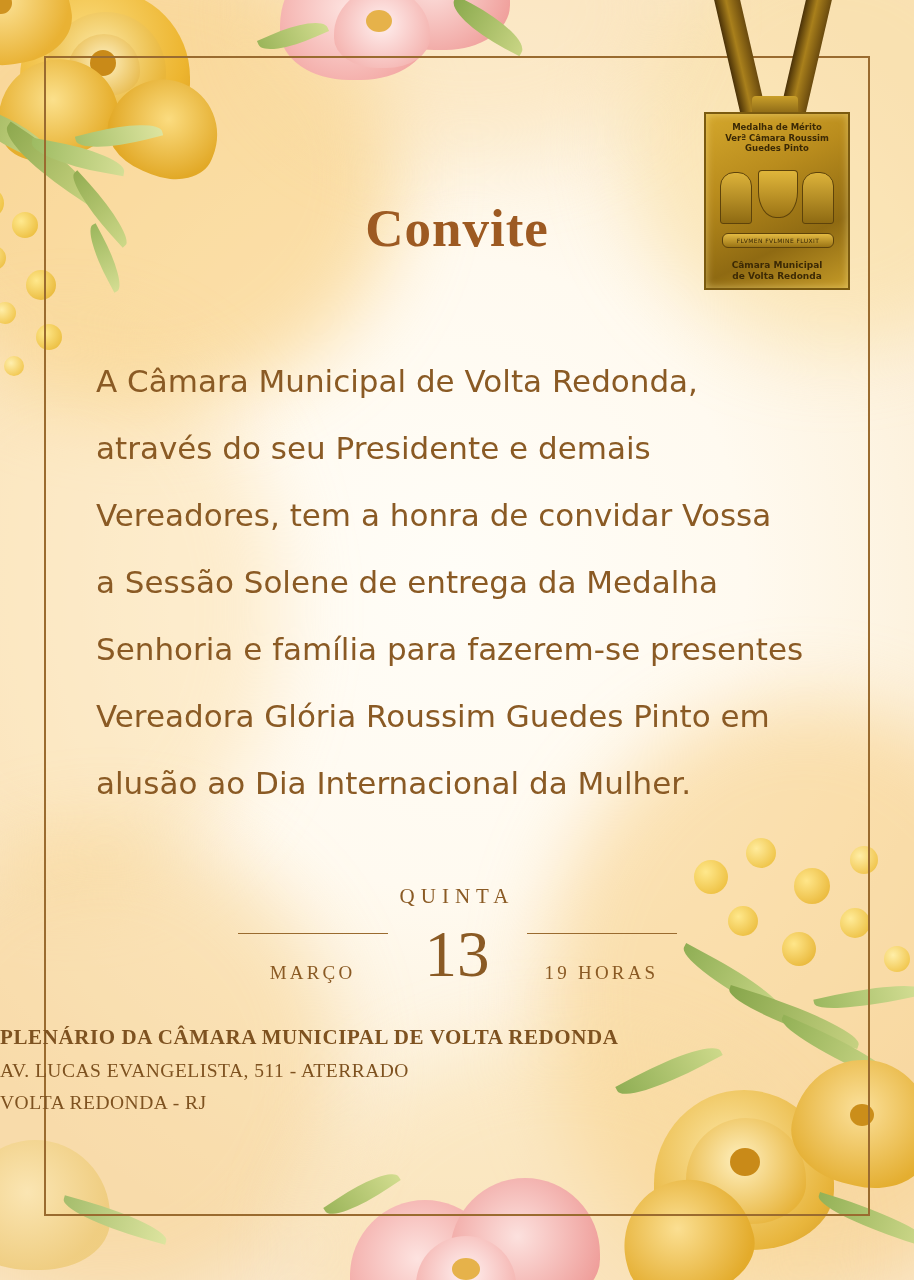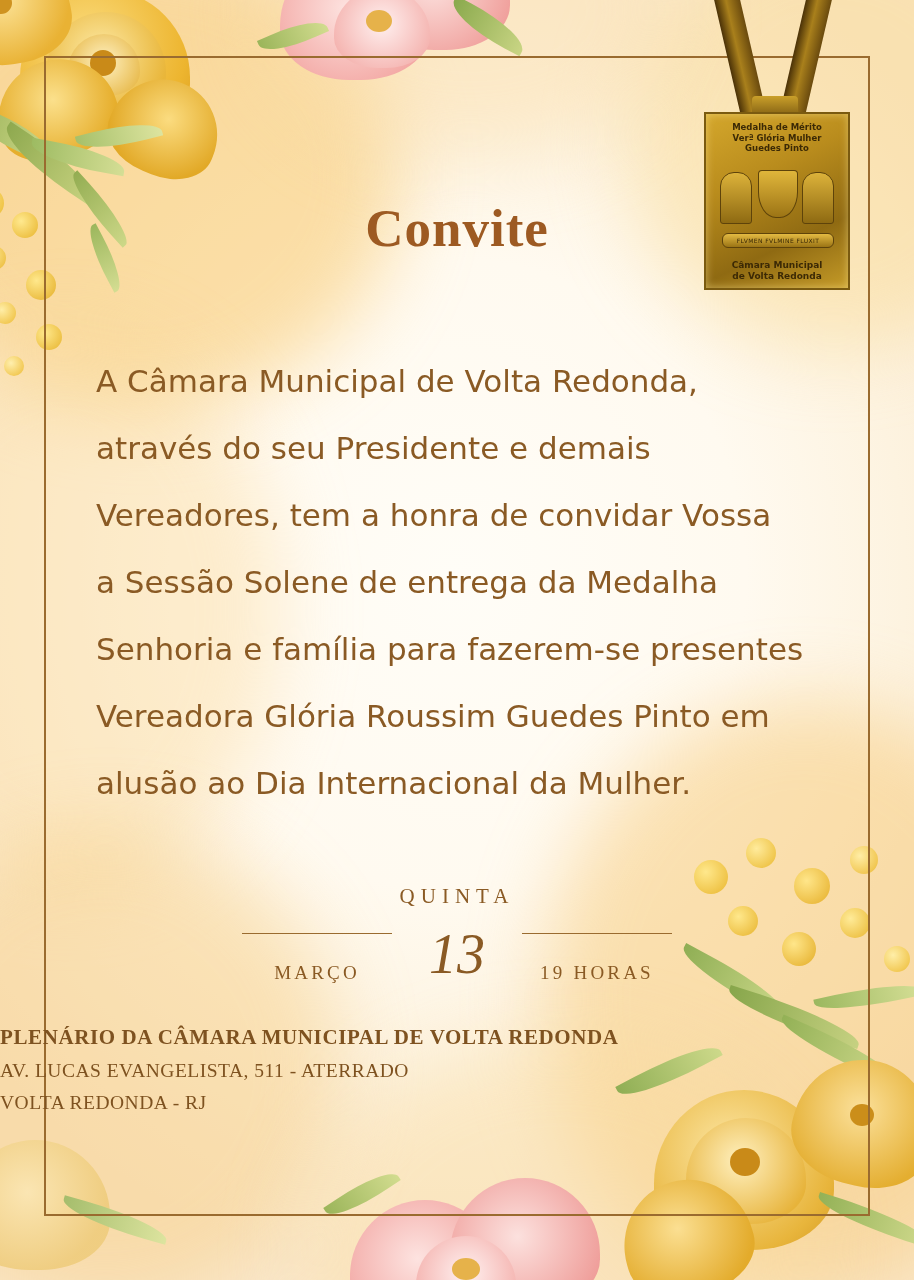--- a/index.html
+++ b/index.html
@@ -109,28 +109,27 @@
   }
   .side-label {
     font-family: "Liberation Serif", serif;
     font-size: 19px;
     letter-spacing: 3.2px;
     text-transform: uppercase;
     color: #8a5a24;
   }
   .day-number {
     font-family: "Liberation Serif", serif;
-    font-size: 56px;
+    font-size: 65px;
     line-height: 86px;
     font-weight: 400;
     color: #8a5a24;
     padding: 0 14px;
     position: relative;
     top: -4px;
-    font-style: italic;
   }
 
   .venue {
     position: absolute;
     top: 1025px;
     left: 0; right: 0;
     text-align: left;
     color: #7e5220;
     font-family: "Liberation Serif", serif;
   }
@@ -347,21 +346,21 @@
 
   <div class="frame"></div>
 
   <div class="medal">
     <div class="ribbon-left"></div>
     <div class="ribbon-right"></div>
     <div class="ribbon-knot"></div>
     <div class="medal-plate">
       <div class="medal-top-text">
         <div>Medalha de Mérito</div>
-        <div>Verª Glória Mulher</div>
+        <div>Verª Câmara Roussim</div>
         <div>Guedes Pinto</div>
       </div>
       <div class="medal-crest">
         <div class="crest-fig left"></div>
         <div class="crest-fig right"></div>
         <div class="crest-shield"></div>
         <div class="crest-band">FLVMEN FVLMINE FLUXIT</div>
       </div>
       <div class="medal-bottom-text">
         <div>Câmara Municipal</div>

